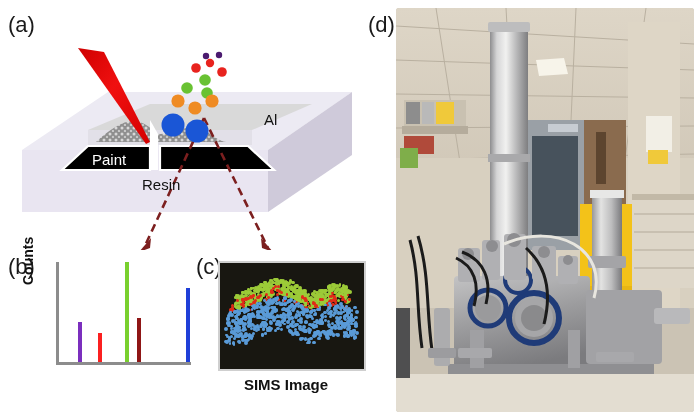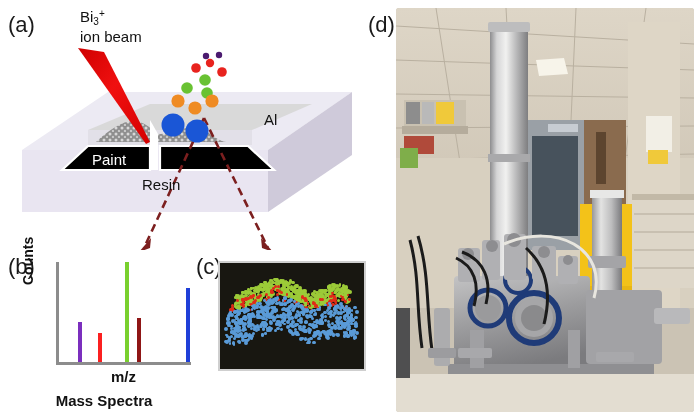--- a/index.html
+++ b/index.html
@@ -40,24 +40,20 @@
 </style>
 </head>
 <body>
 
 <div class="fig">
 
   <div id="panel-a">
 
     <div class="panel-label" style="left:8px;top:12px;">(a)</div>
 
-    <div class="beamlabel" style="left:80px;top:8px;">
-      <span><span>Bi</span><span class="sub">3</span><span class="sup">+</span></span><br>
-      <span>ion beam</span>
-    </div>
 
 
     <svg class="svg-abs" width="372" height="250" viewBox="0 0 372 250">
       <defs>
         <linearGradient id="beamGrad" x1="0" y1="0" x2="1" y2="1">
           <stop offset="0%" stop-color="#cf0000"></stop>
           <stop offset="45%" stop-color="#f01010"></stop>
           <stop offset="100%" stop-color="#d40000"></stop>
         </linearGradient>
         <pattern id="speck" width="6" height="6" patternUnits="userSpaceOnUse">
@@ -126,22 +122,20 @@
       <div class="axis-x"></div>
       <div id="peaks">
           <div class="peak" style="left: 16%; height: 40px; background: rgb(123, 47, 190);"></div>
           <div class="peak" style="left: 31%; height: 29px; background: rgb(251, 32, 32);"></div>
           <div class="peak" style="left: 51%; height: 100px; background: rgb(121, 208, 46);"></div>
           <div class="peak" style="left: 60%; height: 44px; background: rgb(143, 22, 22);"></div>
           <div class="peak" style="left: 96%; height: 74px; background: rgb(31, 63, 216);"></div>
         </div>
     </div>
 
-    <div class="cap" style="left:50px;top:116px;width:135px;">m/z</div>
-    <div class="cap" style="left:8px;top:140px;width:180px;">Mass Spectra</div>
   </div>
 
   <div id="panel-c">
     <div class="panel-label" style="left:0px;top:2px;">(c)</div>
 
     <div class="sims-box">
       <div id="sims-dots">
           <div class="dot" style="left: 31.3545px; top: 29.8597px; width: 3.28259px; height: 3.28259px; background: rgb(156, 203, 56);"></div>
           <div class="dot" style="left: 109.53px; top: 25.1246px; width: 3.62316px; height: 3.62316px; background: rgb(156, 203, 56);"></div>
           <div class="dot" style="left: 19.7966px; top: 38.6543px; width: 2.72915px; height: 2.72915px; background: rgb(156, 203, 56);"></div>
@@ -1208,20 +1202,21 @@
           <div class="dot" style="left: 16.6427px; top: 61.887px; width: 3.58157px; height: 3.58157px; background: rgb(90, 155, 216);"></div>
           <div class="dot" style="left: 130.202px; top: 58.5564px; width: 3.15098px; height: 3.15098px; background: rgb(90, 155, 216);"></div>
           <div class="dot" style="left: 10.0342px; top: 66.936px; width: 3.04561px; height: 3.04561px; background: rgb(90, 155, 216);"></div>
           <div class="dot" style="left: 69.8014px; top: 59.7205px; width: 2.93459px; height: 2.93459px; background: rgb(90, 155, 216);"></div>
           <div class="dot" style="left: 128.771px; top: 53.2827px; width: 3.31022px; height: 3.31022px; background: rgb(90, 155, 216);"></div>
           <div class="dot" style="left: 47.7416px; top: 63.107px; width: 2.89512px; height: 2.89512px; background: rgb(90, 155, 216);"></div>
           <div class="dot" style="left: 85.5886px; top: 45.8374px; width: 3.07864px; height: 3.07864px; background: rgb(90, 155, 216);"></div>
         </div>
     </div>
 
+    <div class="cap" style="left:10px;top:124px;width:160px;">SIMS Image</div>
   </div>
 
   <div id="panel-d">
     <div class="panel-label" style="left:-28px;top:4px;">(d)</div>
 
     <div class="photo">
       <svg width="298" height="404" viewBox="0 0 298 404">
         <defs>
           <linearGradient id="colGrad" x1="0" y1="0" x2="1" y2="0">
             <stop offset="0%" stop-color="#8d8d8f"></stop>

